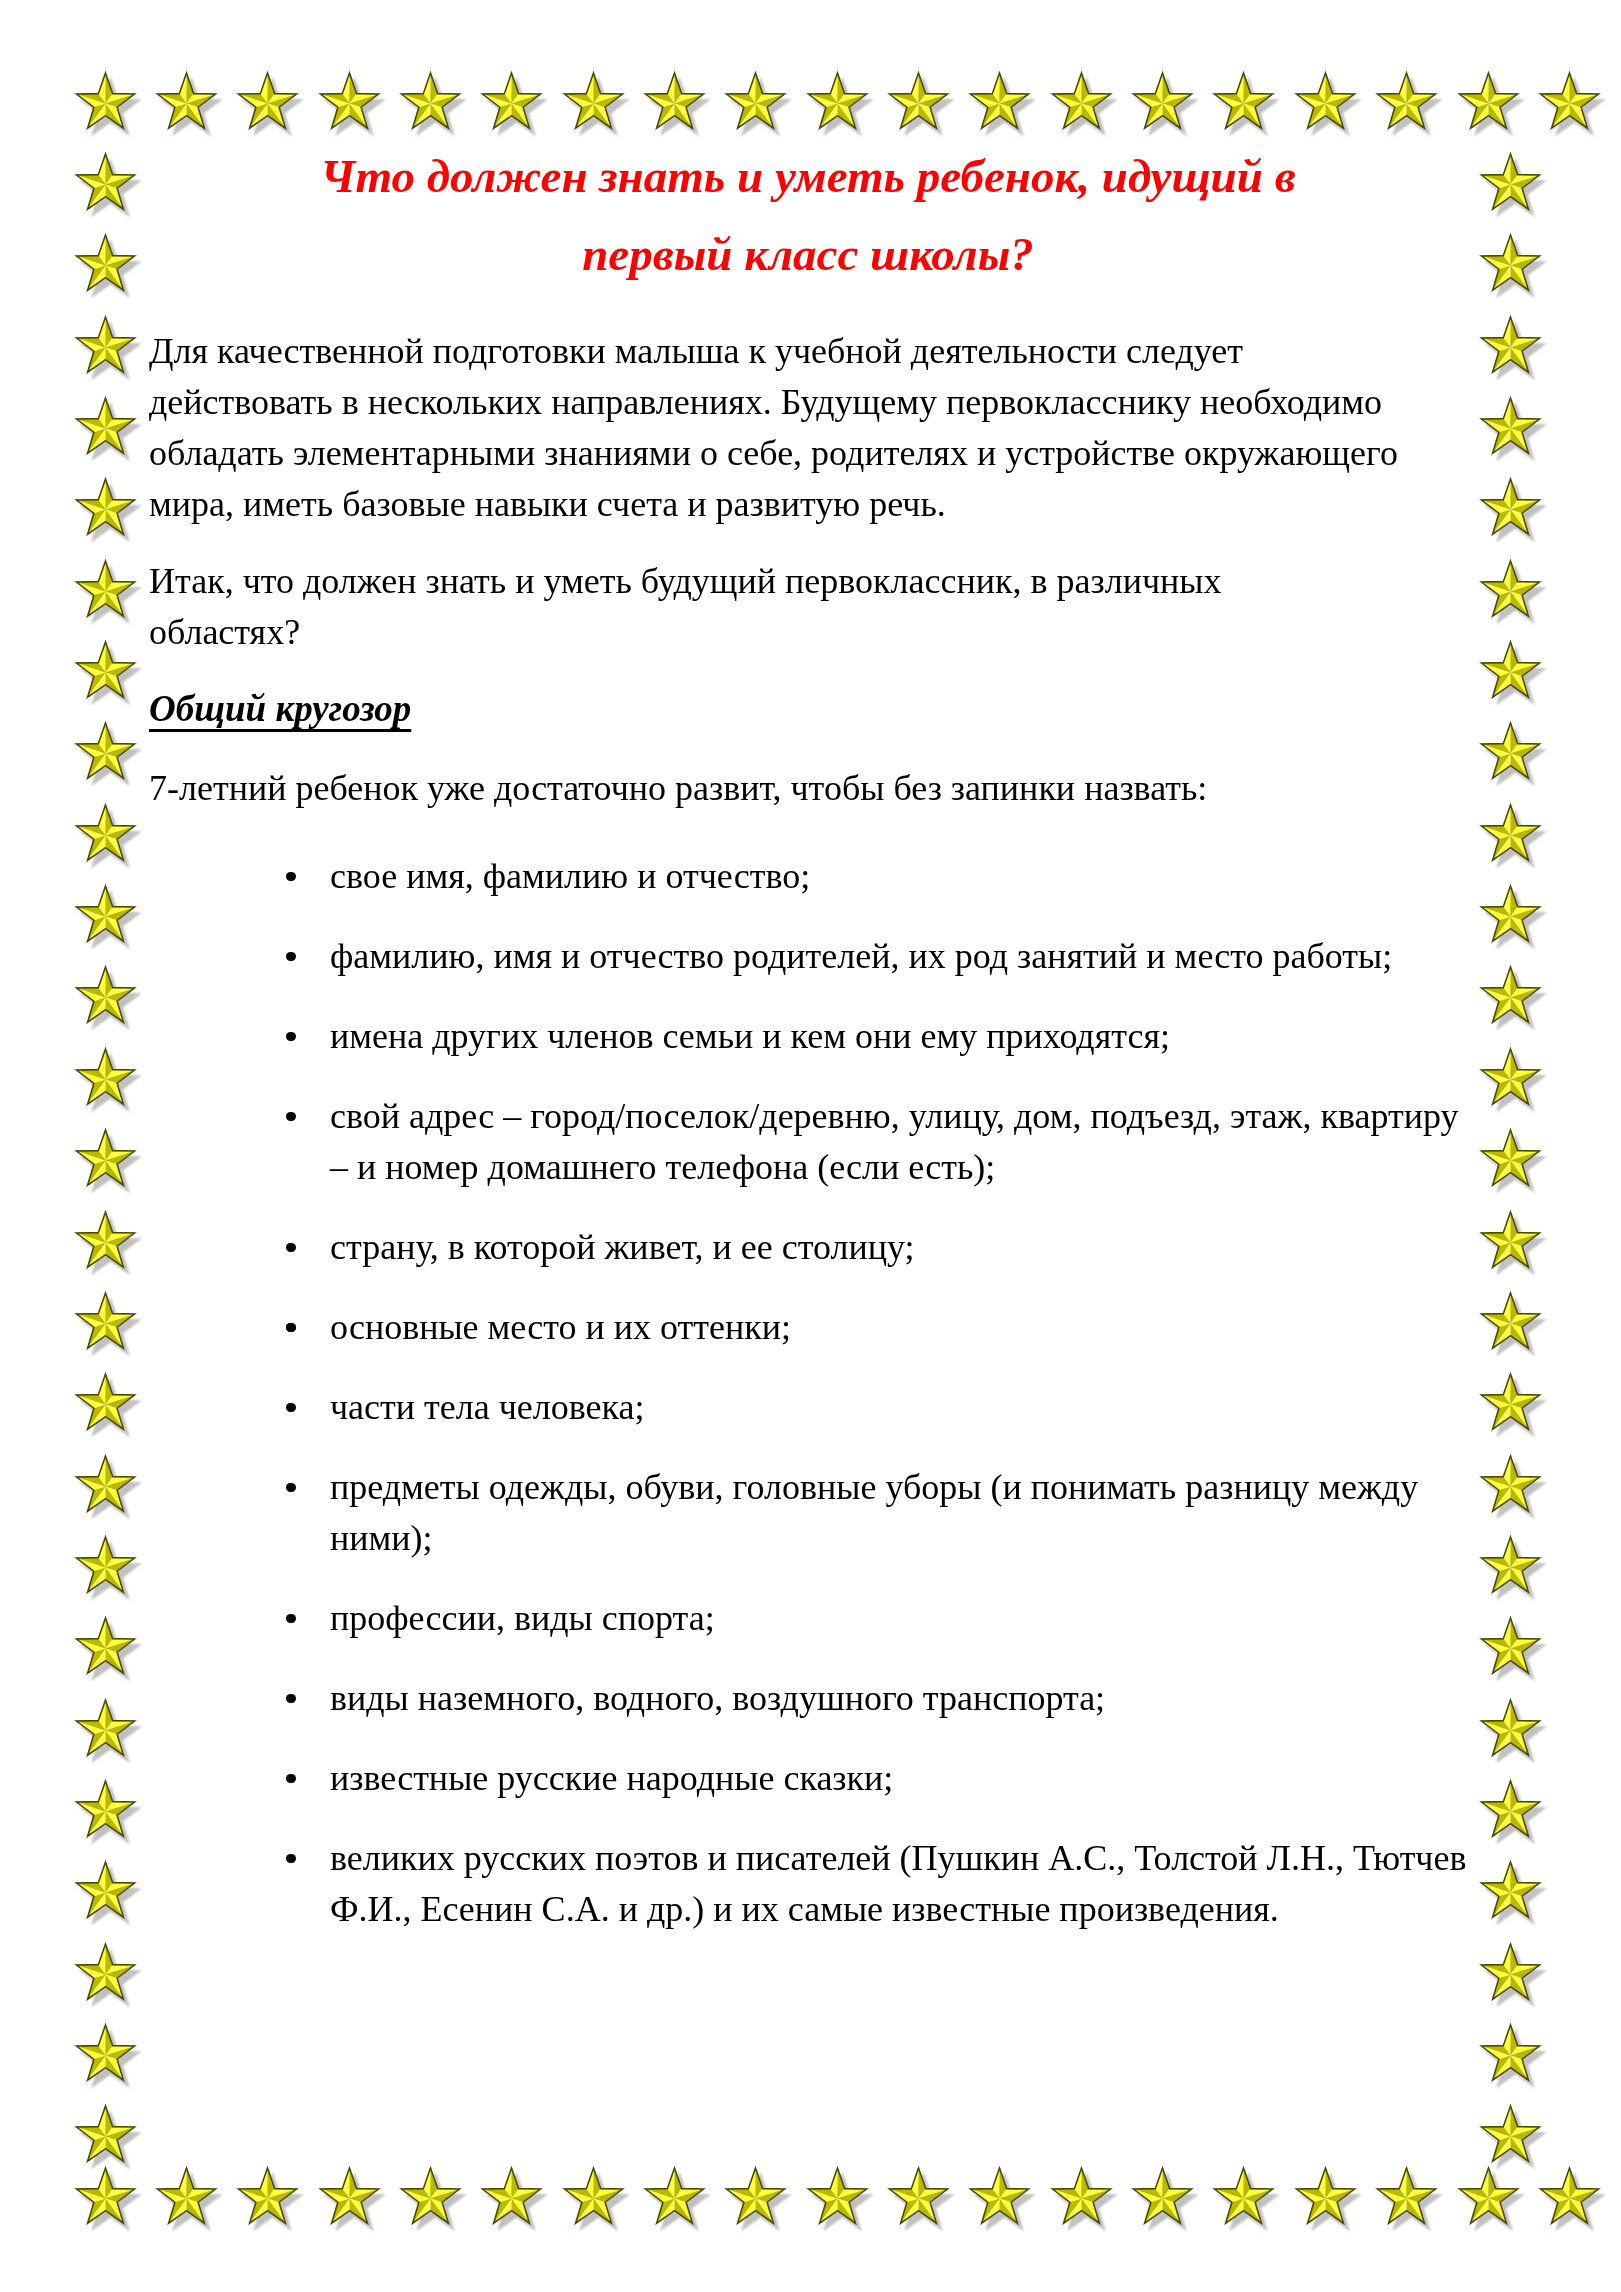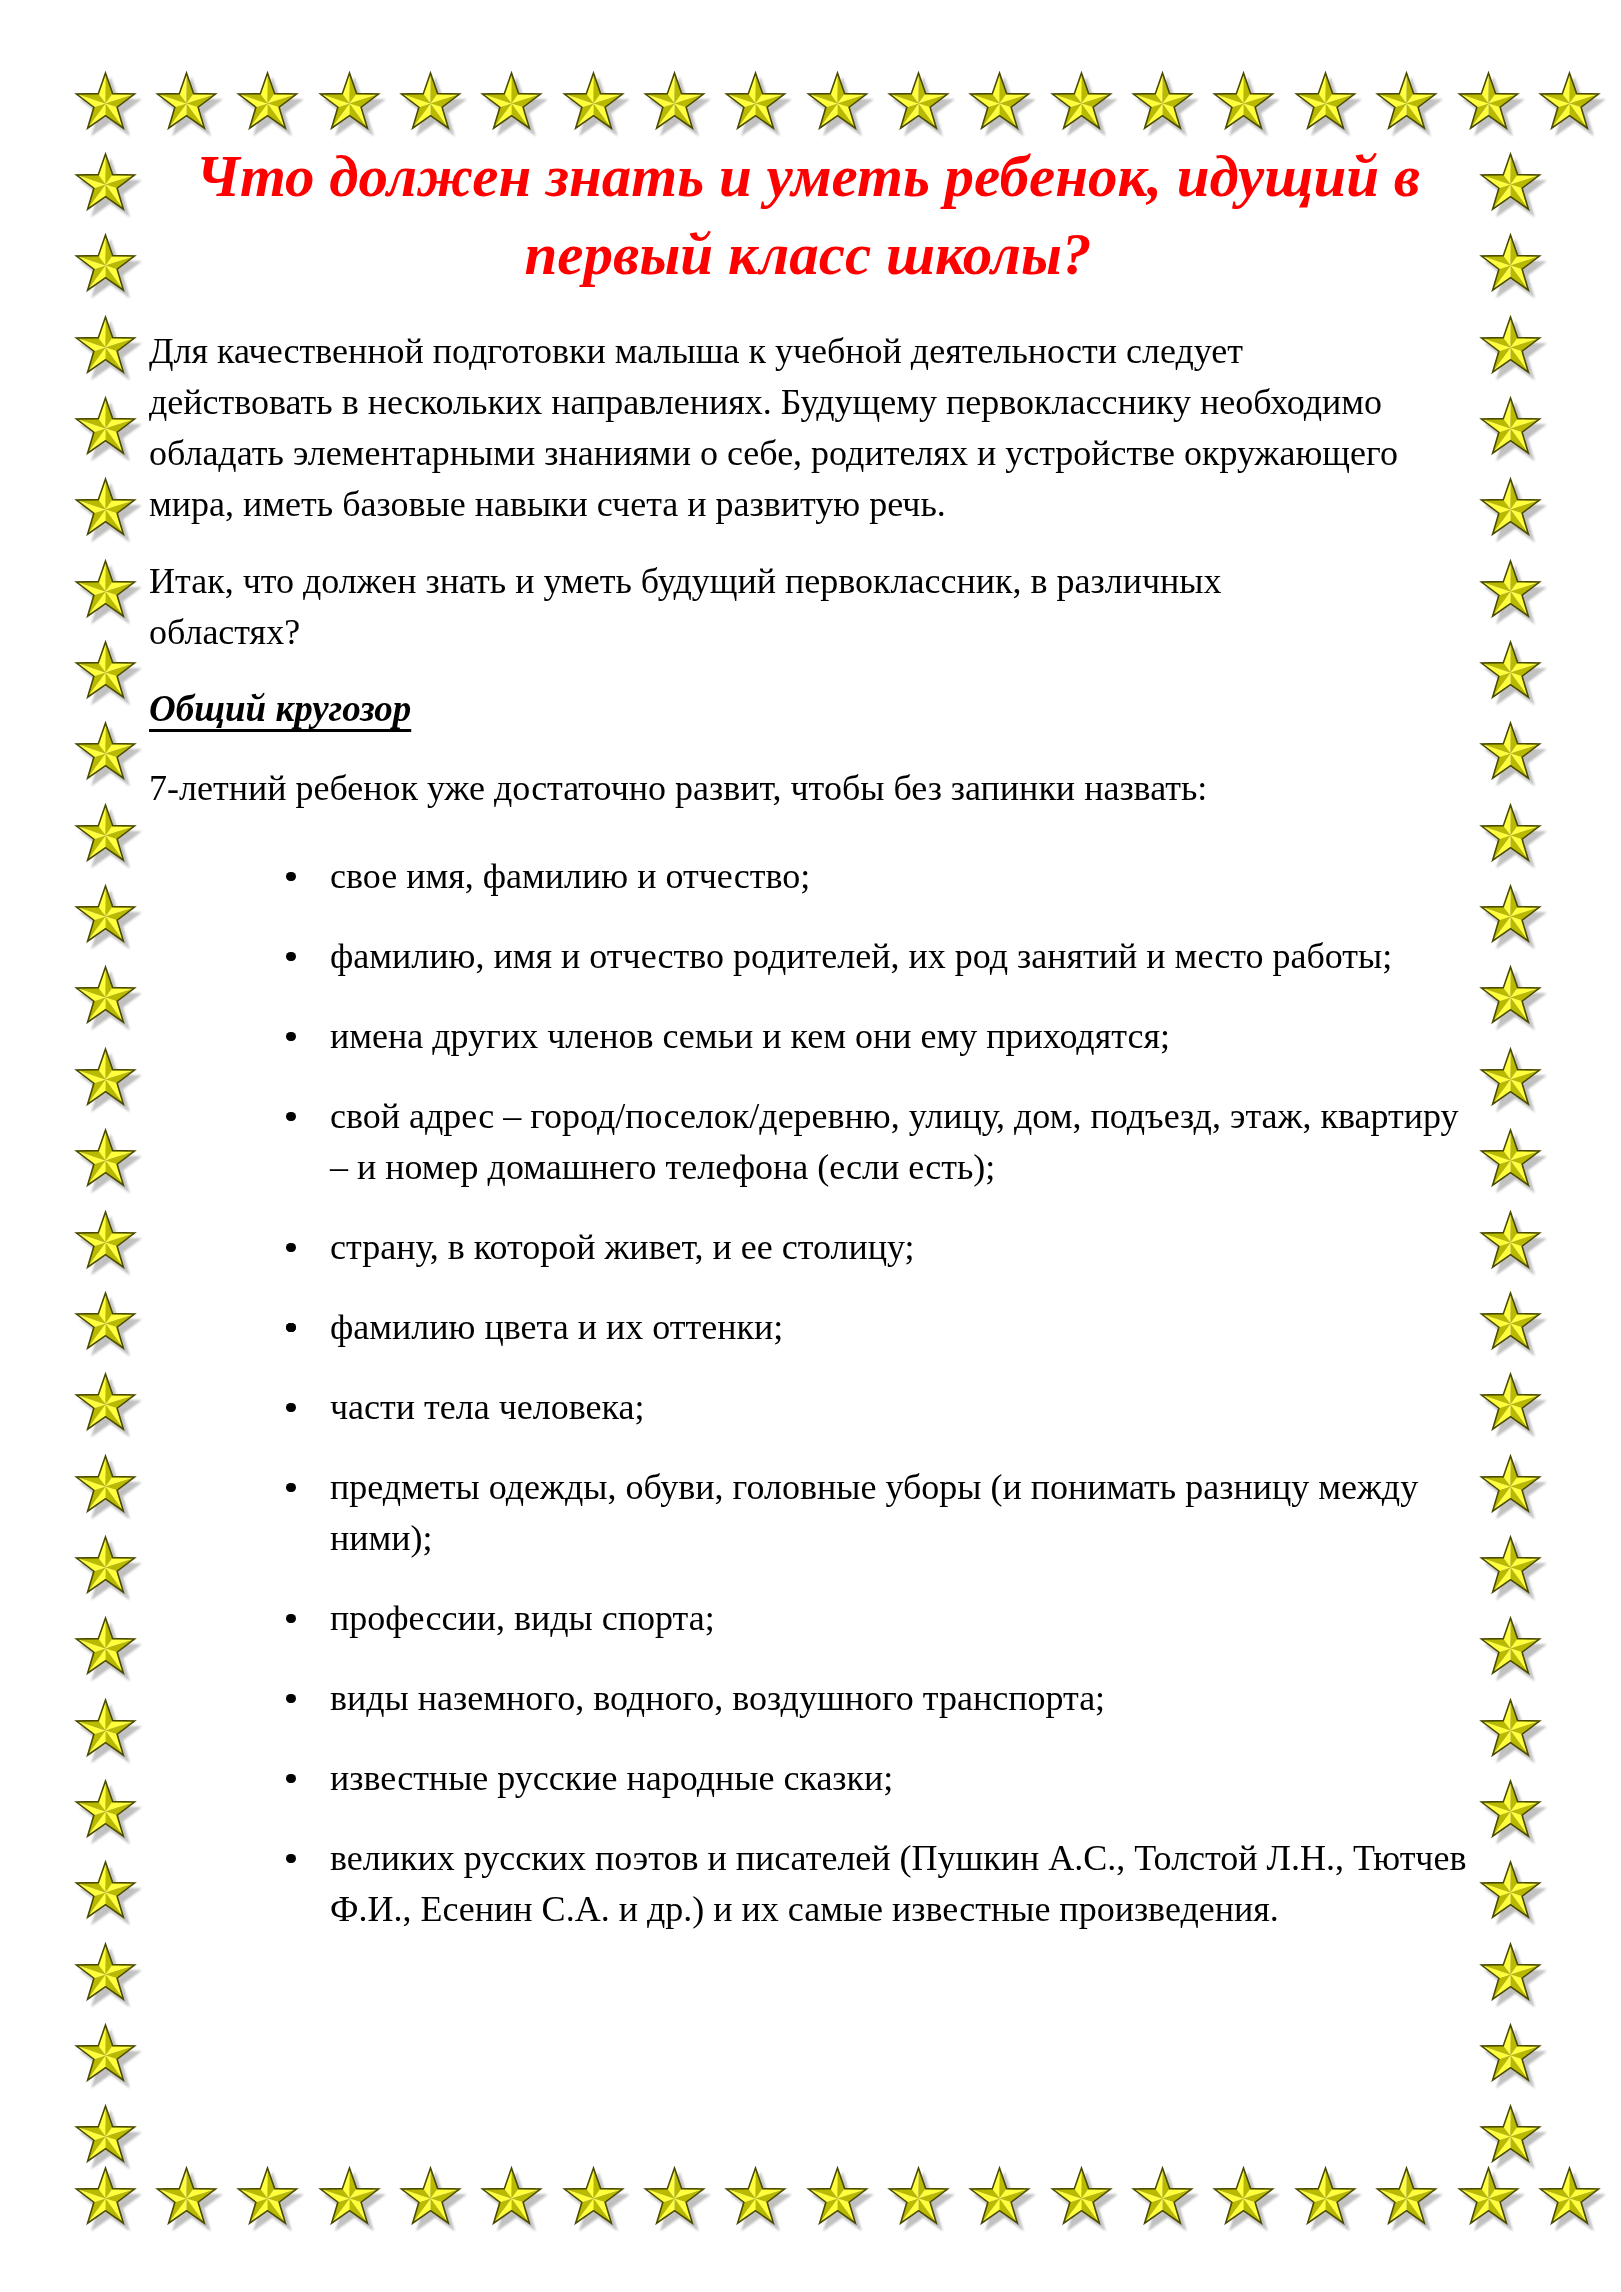--- a/index.html
+++ b/index.html
@@ -22,21 +22,21 @@
   .content{
     position:absolute;
     left:149px;
     top:137px;
     width:1318px;
     font-size:36px;
     line-height:51px;
   }
   h1.doc-title{
     margin:0 0 33px 0;
-    font-size:59px;
+    font-size:47px;
     line-height:78px;
     font-weight:bold;
     font-style:italic;
     text-align:center;
     color:var(--title-color,#FF0000);
   }
   h1.doc-title span{display:block;}
   p.body-par{margin:0 0 25.5px 0;}
   p.par-1{max-width:1255px;}
   p.par-2{max-width:1186px;}
@@ -1238,21 +1238,21 @@
 
     <p class="list-intro">7-летний ребенок уже достаточно развит, чтобы без запинки назвать:</p>
 
     <ul class="knowledge-list">
       <li><span class="dot"></span><span>свое имя, фамилию и отчество;</span></li>
       <li><span class="dot"></span><span>фамилию, имя и отчество родителей, их род занятий и место работы;</span></li>
       <li><span class="dot"></span><span>имена других членов семьи и кем они ему приходятся;</span></li>
       <li><span class="dot"></span><span>свой адрес – город/поселок/деревню, улицу, дом, подъезд, этаж, квартиру – и номер домашнего телефона (если есть);</span></li>
       <li><span class="dot"></span><span>страну, в которой живет, и ее столицу;</span></li>
       <li><span class="dot"></span></li>
-      <li><span class="dot"></span><span>фамилию цвета и их оттенки;</span></li>
+      <li><span class="dot"></span><span>основные место и их оттенки;</span></li>
       <li><span class="dot"></span><span>части тела человека;</span></li>
       <li><span class="dot"></span><span>предметы одежды, обуви, головные уборы (и понимать разницу между ними);</span></li>
       <li><span class="dot"></span><span>профессии, виды спорта;</span></li>
       <li><span class="dot"></span><span>виды наземного, водного, воздушного транспорта;</span></li>
       <li><span class="dot"></span><span>известные русские народные сказки;</span></li>
       <li><span class="dot"></span><span>великих русских поэтов и писателей (Пушкин А.С., Толстой Л.Н., Тютчев Ф.И., Есенин С.А. и др.) и их самые известные произведения.</span></li>
     </ul>
 
   </div>
 </div>

